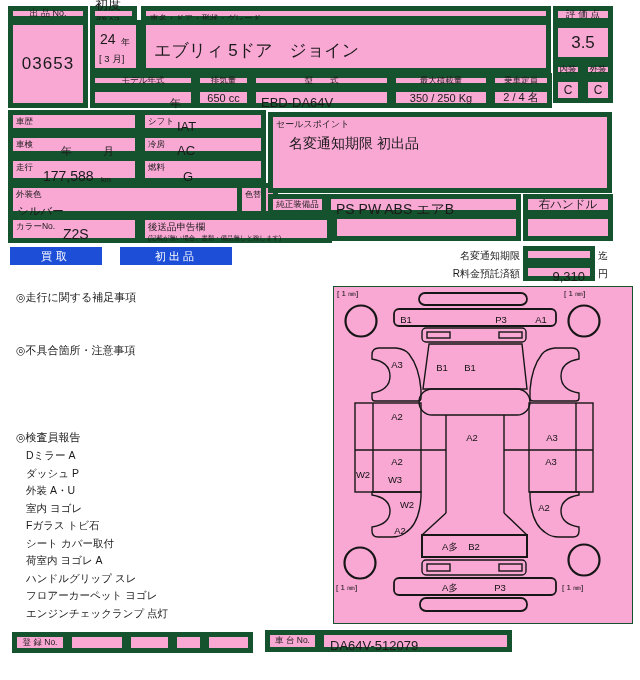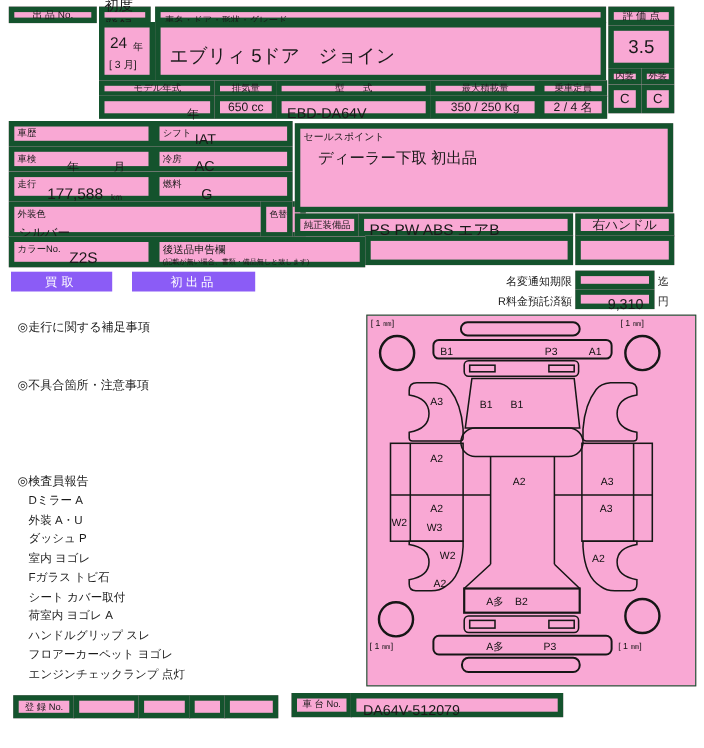--- a/index.html
+++ b/index.html
@@ -2,32 +2,33 @@
 <html><head>
 <meta charset="utf-8">
 <style>
   html,body{margin:0;padding:0;background:#fff;}
   .sheet{position:relative;width:640px;height:680px;background:#fff;
          font-family:"Liberation Sans","DejaVu Sans",sans-serif;color:#1a1a1a;overflow:hidden;}
   .b{position:absolute;box-sizing:border-box;border:5px solid #14532d;background:#f9a8d4;}
   .nb{position:absolute;box-sizing:border-box;}
   .cc{display:flex;align-items:center;justify-content:center;}
   .cap{position:absolute;top:1px;left:3px;font-size:8.5px;white-space:nowrap;}
-  .blk{background:#8b5cf6;color:#fff;}
+  .blk{background:#1d4ed8;color:#fff;}
   .t{position:absolute;white-space:nowrap;}
   ul.insp{list-style:none;margin:0;padding:2px 0 0 10px;}
   ul.insp li{line-height:17.5px;font-size:10.5px;white-space:nowrap;}
   svg text{font-family:"Liberation Sans","DejaVu Sans",sans-serif;fill:#111;}
 </style>
 </head>
 <body>
 
 <div class="sheet">
 
   <div class="b cc" style="left:8px;top:6px;width:80px;height:15px;font-size:9px;">出 品 No.</div>
+  <div class="b cc" style="left:8px;top:20px;width:80px;height:88px;font-size:17px;letter-spacing:1px;">03653</div>
 
   <div class="b cc" style="left:90px;top:6px;width:47px;height:15px;font-size:13px;">初度登録</div>
   <div class="b" style="left:90px;top:20px;width:51px;height:53px;">
     <span class="t" style="left:5px;top:6px;font-size:14px;">24</span>
     <span class="t" style="left:26px;top:11px;font-size:9px;">年</span>
     <span class="t" style="left:4px;top:28px;font-size:9.5px;">[ 3 月]</span>
   </div>
 
   <div class="b" style="left:141px;top:6px;width:410px;height:15px;font-size:8.5px;padding:2px 0 0 4px;">車名・ドア・形状・グレード</div>
   <div class="b" style="left:141px;top:20px;width:410px;height:53px;font-size:17px;padding:14px 0 0 8px;">エブリィ 5ドア　ジョイン</div>
@@ -85,21 +86,21 @@
     <span class="cap">カラーNo.</span>
     <span class="t" style="left:50px;top:6px;font-size:14px;">Z2S</span>
   </div>
   <div class="b" style="left:140px;top:215px;width:192px;height:28px;">
     <span class="t" style="left:3px;top:1px;font-size:9.5px;">後送品申告欄</span>
     <span class="t" style="left:3px;top:14px;font-size:6.4px;">(記載が無い場合、書類・備品無しと致します)</span>
   </div>
 
   <div class="b" style="left:268px;top:112px;width:344px;height:81px;">
     <span class="cap" style="font-size:9px;">セールスポイント</span>
-    <span class="t" style="left:16px;top:18px;font-size:14px;">ディーラー下取 初出品</span>
+    <span class="t" style="left:16px;top:18px;font-size:14px;">名変通知期限 初出品</span>
   </div>
   <div class="b cc" style="left:268px;top:194px;width:59px;height:21px;font-size:8.5px;">純正装備品</div>
   <div class="b" style="left:326px;top:194px;width:195px;height:21px;font-size:14px;padding:2px 0 0 5px;">PS PW ABS エアB</div>
   <div class="b cc" style="left:523px;top:194px;width:90px;height:21px;font-size:11.5px;">右ハンドル</div>
   <div class="b" style="left:332px;top:214px;width:189px;height:27px;"></div>
   <div class="b" style="left:523px;top:214px;width:90px;height:27px;"></div>
 
   <div class="nb blk cc" style="left:10px;top:247px;width:92px;height:18px;font-size:11px;letter-spacing:4px;">買取</div>
   <div class="nb blk cc" style="left:120px;top:247px;width:112px;height:18px;font-size:11px;letter-spacing:3px;">初出品</div>
 
@@ -109,22 +110,22 @@
   <div class="t" style="left:420px;top:267px;width:100px;text-align:right;font-size:10px;">R料金預託済額</div>
   <div class="b" style="left:523px;top:263px;width:72px;height:18px;font-size:13px;text-align:right;padding:1px 5px 0 0;">9,310</div>
   <div class="t" style="left:598px;top:267px;font-size:10px;">円</div>
 
   <div class="t" style="left:16px;top:290px;font-size:11px;">◎走行に関する補足事項</div>
   <div class="t" style="left:16px;top:343px;font-size:11px;">◎不具合箇所・注意事項</div>
   <div class="nb" style="left:16px;top:430px;width:300px;">
     <div style="font-size:11px;">◎検査員報告</div>
     <ul class="insp">
       <li>Dミラー A</li>
+      <li>ダッシュ P</li>
       <li>外装 A・U</li>
-      <li>ダッシュ P</li>
       <li>室内 ヨゴレ</li>
       <li>Fガラス トビ石</li>
       <li>シート カバー取付</li>
       <li>荷室内 ヨゴレ A</li>
       <li>ハンドルグリップ スレ</li>
       <li>フロアーカーペット ヨゴレ</li>
       <li>エンジンチェックランプ 点灯</li>
     </ul>
   </div>
 

